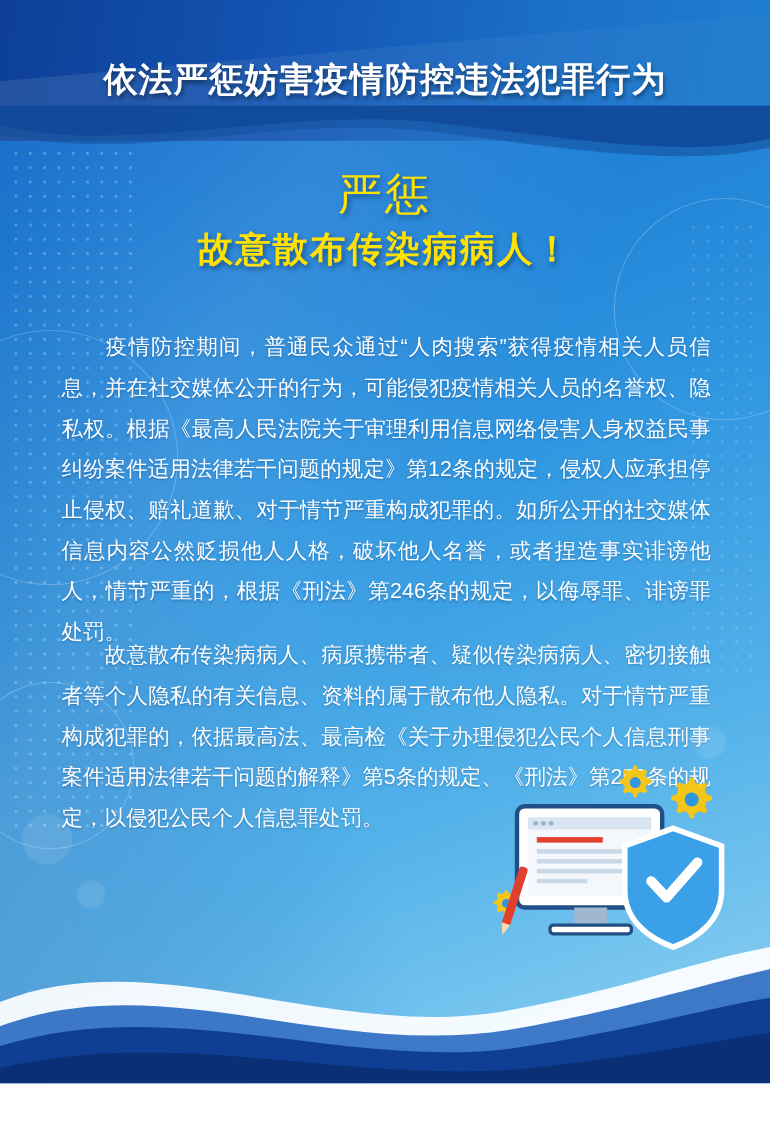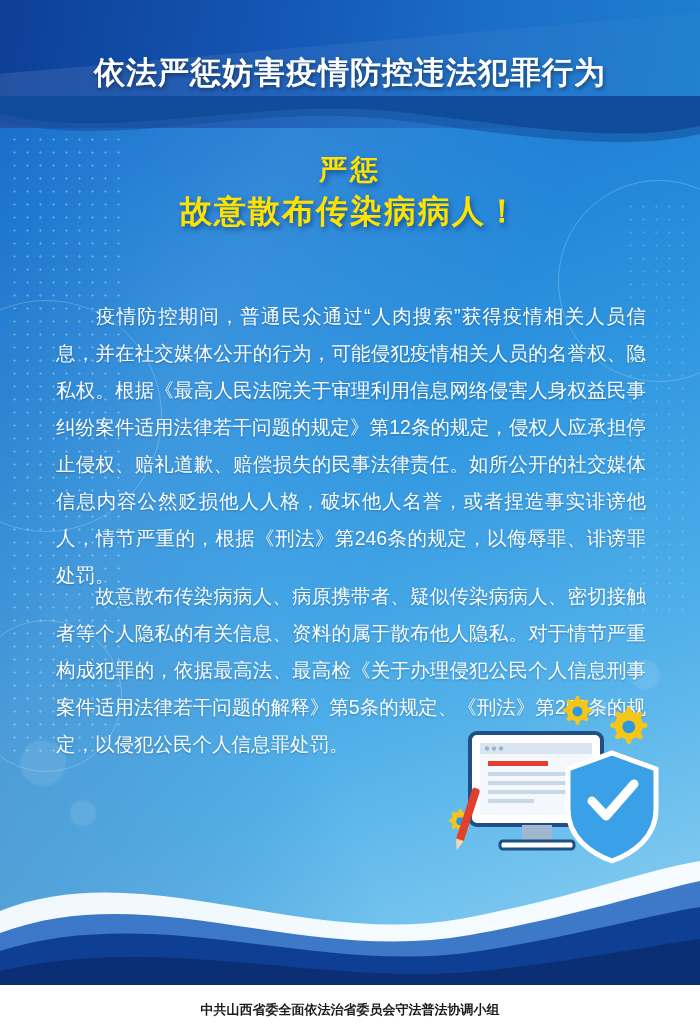--- a/index.html
+++ b/index.html
@@ -94,22 +94,22 @@
   }
   
   .headline {
     position: absolute;
     left: 0; top: 152px;
     width: 700px;
     text-align: center;
     z-index: 5;
   }
   .headline .line1 {
-    font-size: 28px;
-    font-weight: bold;
+    font-size: 40px;
+    font-weight: normal;
     color: #ffe200;
     text-shadow: 2px 3px 5px rgba(0,40,90,0.55);
     letter-spacing: 3px;
     line-height: 1.25;
   }
   .headline .line2 {
     font-size: 32px;
     font-weight: bold;
     color: #ffe200;
     text-shadow: 2px 3px 5px rgba(0,40,90,0.55);
@@ -189,21 +189,21 @@
     <path d="M0,26 C130,54 250,6 395,24 C520,40 625,56 700,38 L700,0 L0,0 Z" fill="#14529f" opacity="0.6"></path>
   </svg>
   <div class="header-title">依法严惩妨害疫情防控违法犯罪行为</div>
 
   <div class="headline">
     <div class="line1">严惩</div>
     <div class="line2">故意散布传染病病人！</div>
   </div>
 
   <div class="body-text para1">
-    <span class="indent"></span><span>疫情防控期间，普通民众通过“人肉搜索”获得疫情相关人员信息，并在社交媒体公开的行为，可能侵犯疫情相关人员的名誉权、隐私权。根据《最高人民法院关于审理利用信息网络侵害人身权益民事纠纷案件适用法律若干问题的规定》第12条的规定，侵权人应承担停止侵权、赔礼道歉、赔偿损失的民事法律责任。如所公开的社交媒体信息内容公然贬损他人人格，破坏他人名誉，或者捏造事实诽谤他人，情节严重的，根据《刑法》第246条的规定，以侮辱罪、诽谤罪处罚。</span>
+    <span class="indent"></span><span>疫情防控期间，普通民众通过“人肉搜索”获得疫情相关人员信息，并在社交媒体公开的行为，可能侵犯疫情相关人员的名誉权、隐私权。根据《最高人民法院关于审理利用信息网络侵害人身权益民事纠纷案件适用法律若干问题的规定》第12条的规定，侵权人应承担停止侵权、赔礼道歉、对于情节严重构成犯罪的。如所公开的社交媒体信息内容公然贬损他人人格，破坏他人名誉，或者捏造事实诽谤他人，情节严重的，根据《刑法》第246条的规定，以侮辱罪、诽谤罪处罚。</span>
   </div>
   <div class="body-text para2">
     <span class="indent"></span><span>故意散布传染病病人、病原携带者、疑似传染病病人、密切接触者等个人隐私的有关信息、资料的属于散布他人隐私。对于情节严重构成犯罪的，依据最高法、最高检《关于办理侵犯公民个人信息刑事案件适用法律若干问题的解释》第5条的规定、《刑法》第253条的规定，以侵犯公民个人信息罪处罚。</span>
   </div>
 
   <svg class="illo" viewBox="0 0 230 190">
 
     <g transform="translate(165,16)">
       <path d="M18,0 l3.6,0 l1.4,4.6 l4.2,1.8 l4.2,-2.2 l2.6,2.6 l-2.2,4.2 l1.8,4.2 l4.6,1.4 l0,3.6 l-4.6,1.4 l-1.8,4.2 l2.2,4.2 l-2.6,2.6 l-4.2,-2.2 l-4.2,1.8 l-1.4,4.6 l-3.6,0 l-1.4,-4.6 l-4.2,-1.8 l-4.2,2.2 l-2.6,-2.6 l2.2,-4.2 l-1.8,-4.2 l-4.6,-1.4 l0,-3.6 l4.6,-1.4 l1.8,-4.2 l-2.2,-4.2 l2.6,-2.6 l4.2,2.2 l4.2,-1.8 z" fill="#f5c518"></path>
       <circle cx="19.8" cy="19.8" r="6.4" fill="#2f96e0"></circle>
@@ -245,15 +245,14 @@
   </svg>
 
   <svg class="bottom-waves" viewBox="0 0 700 170" preserveAspectRatio="none">
     <path d="M0,96 C140,40 300,132 460,104 C570,84 640,56 700,46 L700,170 L0,170 Z" fill="#ffffff" opacity="0.92"></path>
     <path d="M0,118 C150,62 300,150 470,120 C580,100 645,78 700,66 L700,170 L0,170 Z" fill="#1c62bd" opacity="0.85"></path>
     <path d="M0,136 C160,86 320,162 480,136 C590,118 650,100 700,92 L700,170 L0,170 Z" fill="#0f3f94"></path>
     <path d="M0,156 C170,116 330,176 500,154 C600,142 655,130 700,124 L700,170 L0,170 Z" fill="#0a2f74"></path>
   </svg>
 
   <div class="footer-strip"></div>
-  <div class="footer-text">中共山西省委全面依法治省委员会守法普法协调小组</div>
 
 </div>
 
 </body></html>

